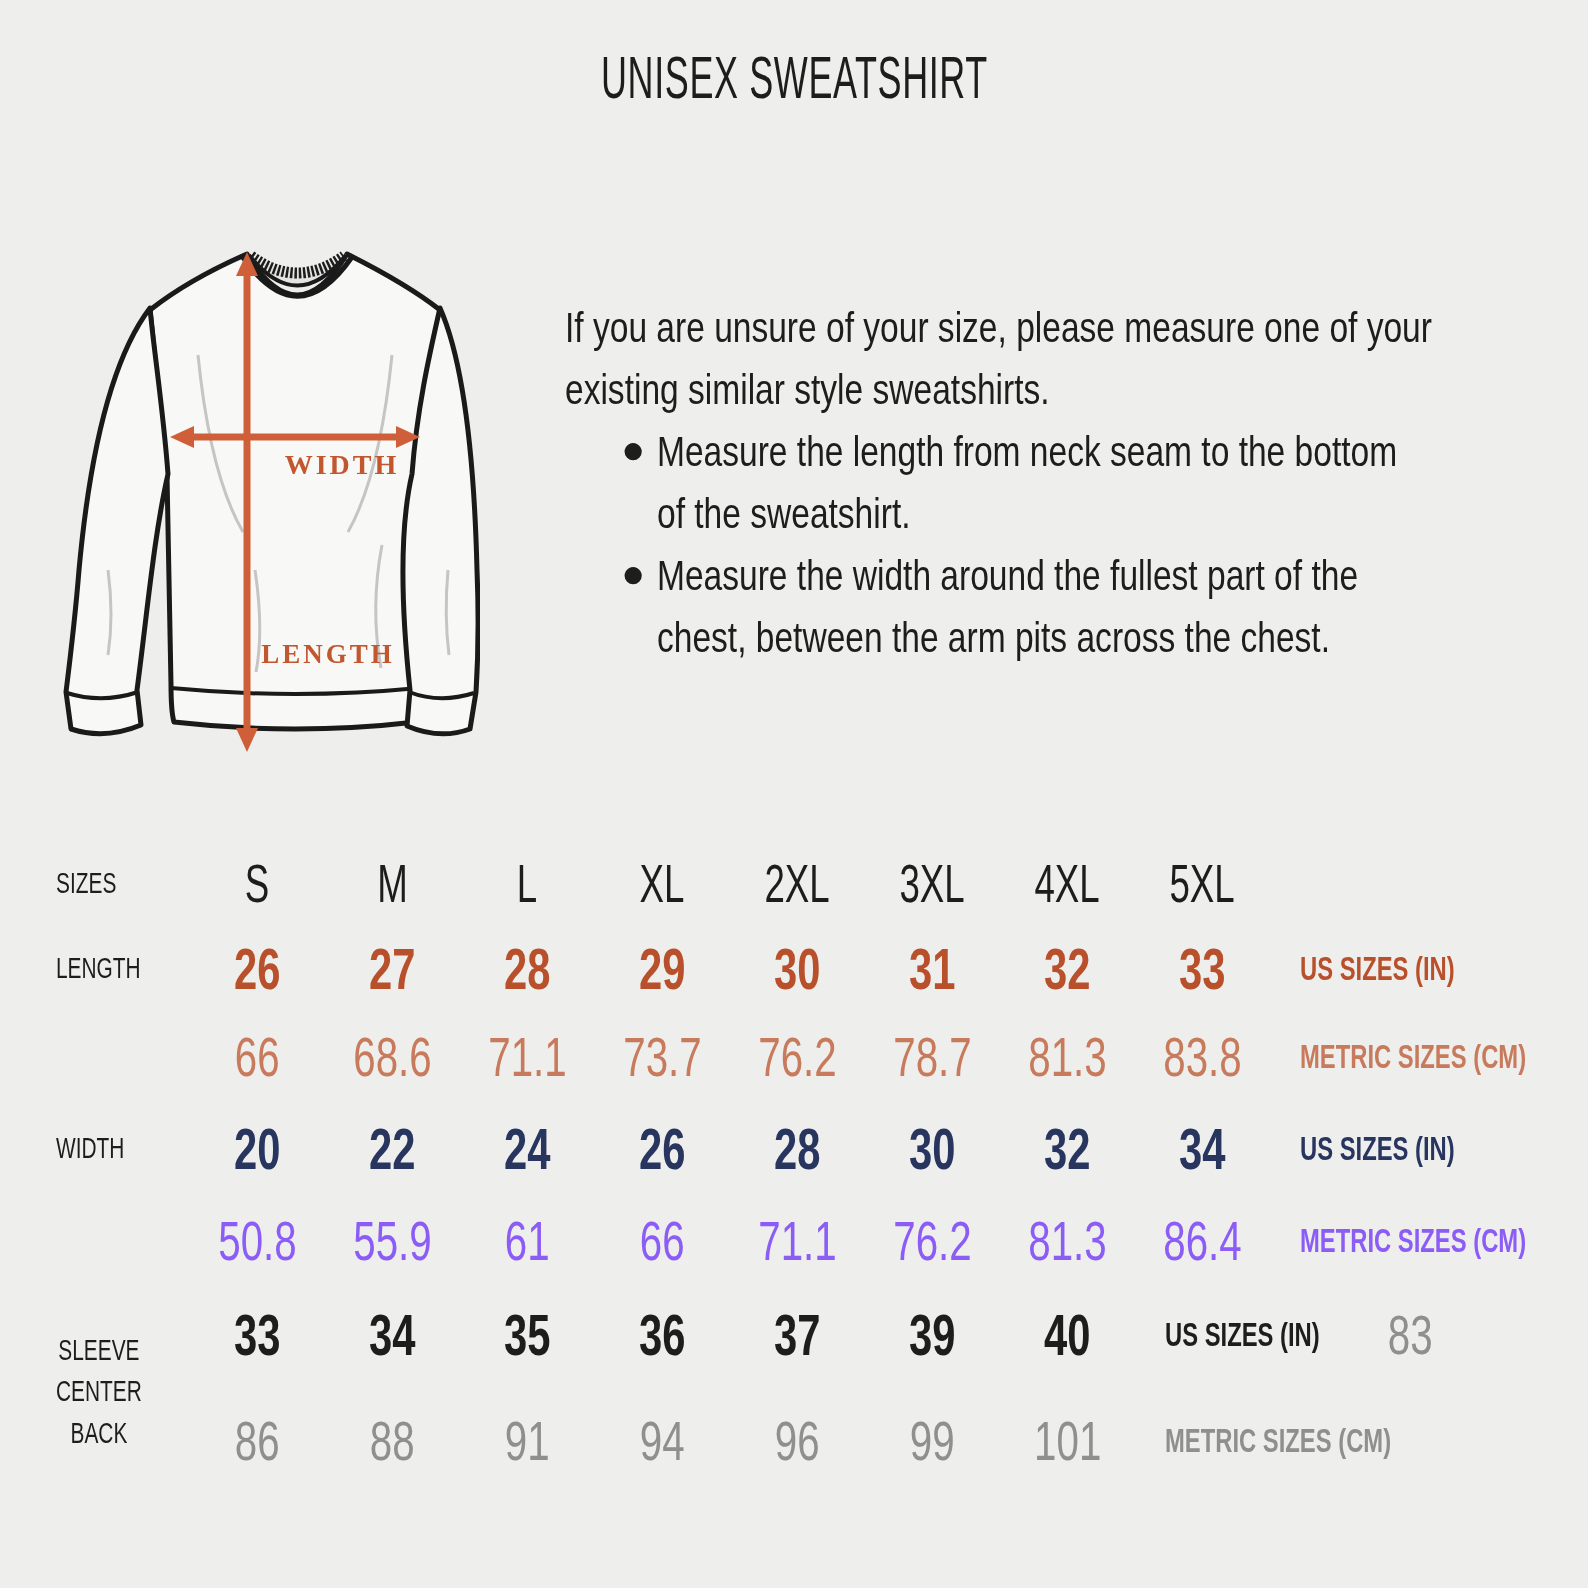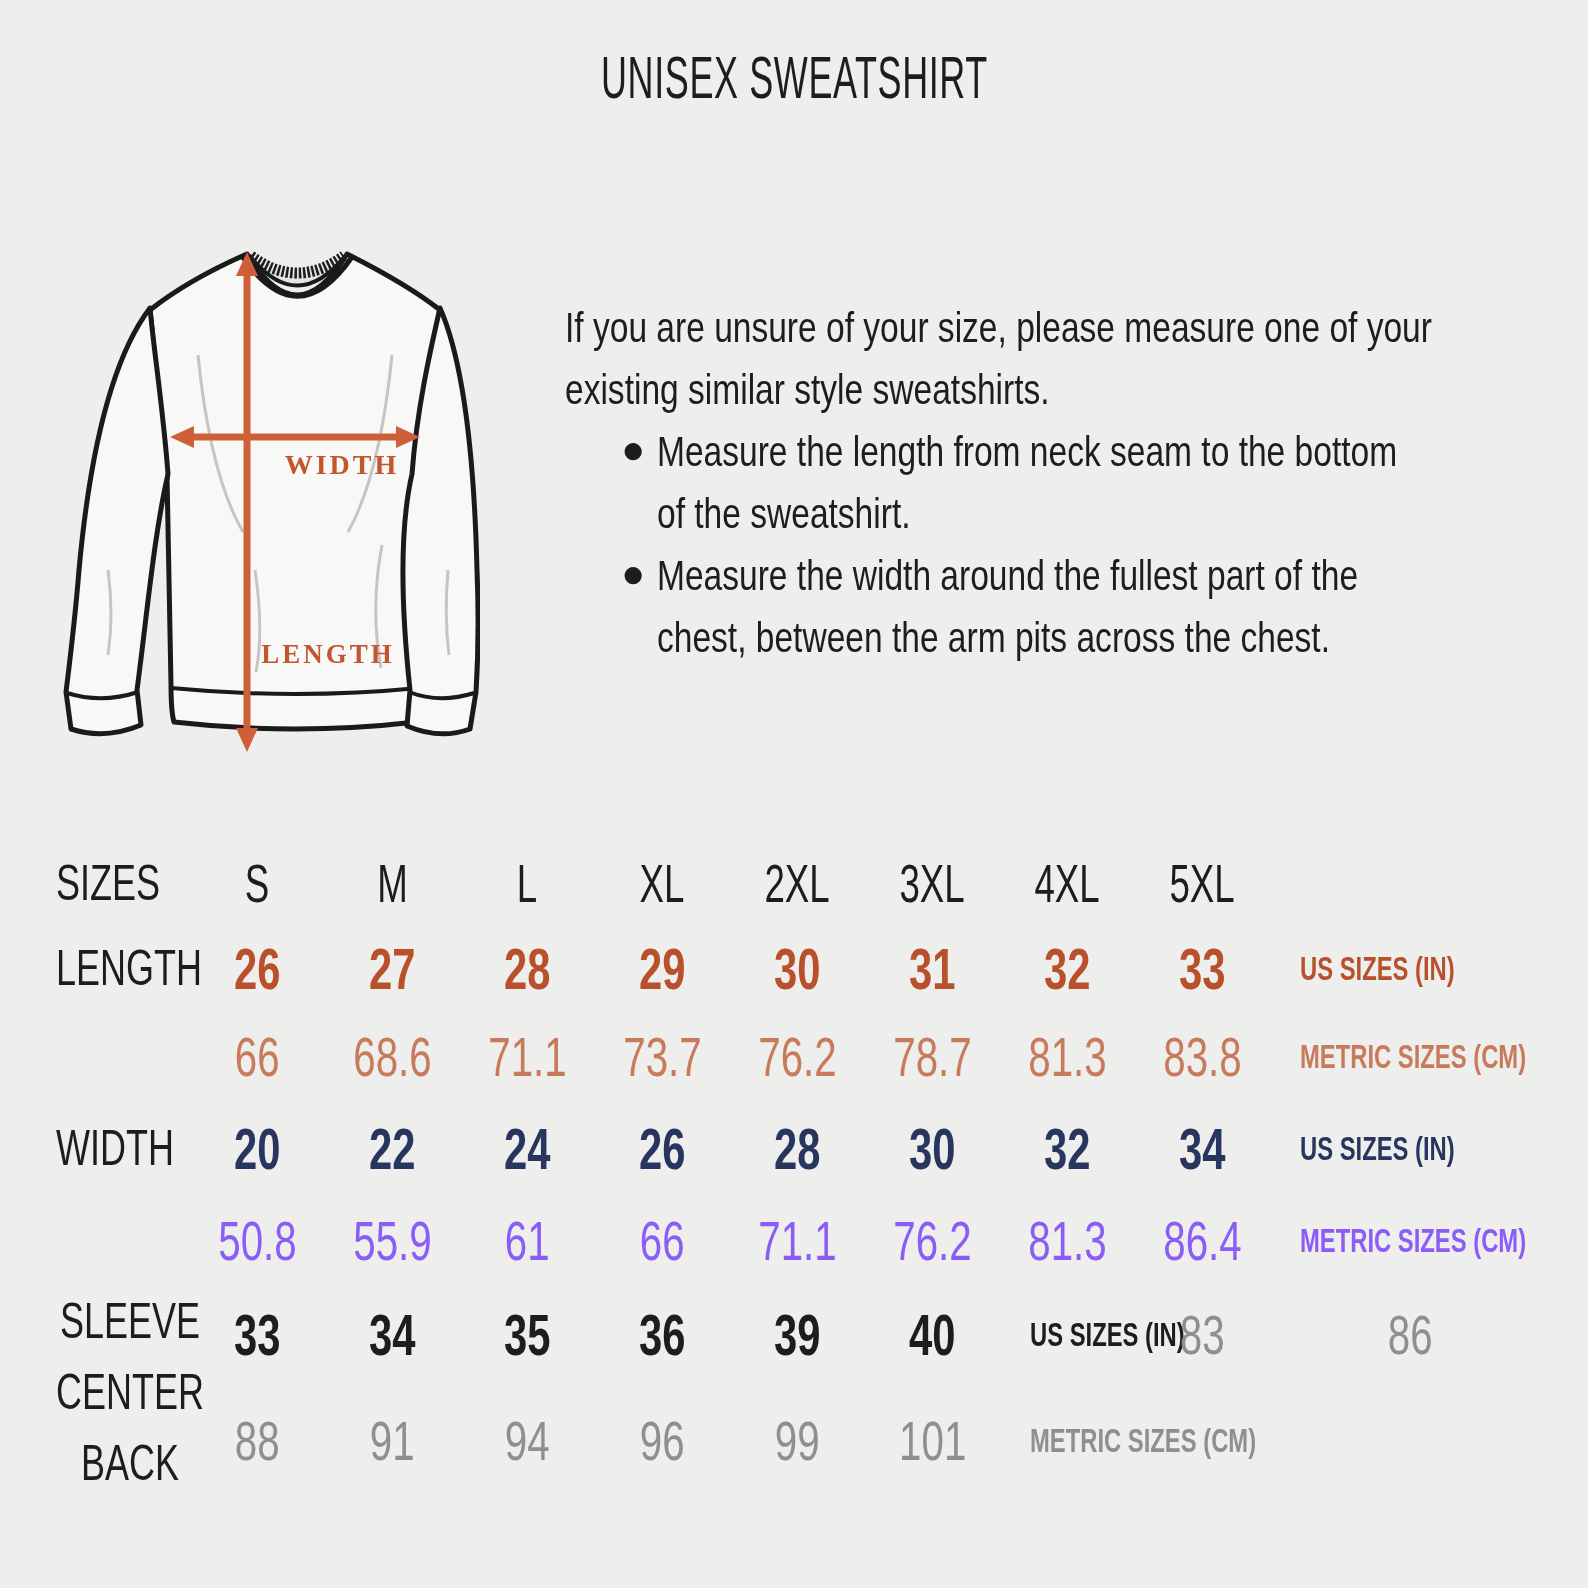--- a/index.html
+++ b/index.html
@@ -25,21 +25,21 @@
 
   .instructions{position:absolute;left:565px;top:296px;width:1010px;font-size:43px;line-height:62px;}
   .intro{margin:0;}
   .bullet{position:relative;padding-left:92px;}
   .bullet .dot{position:absolute;left:56px;top:-2px;font-size:40px;}
 
   .t{position:absolute;left:40px;top:840px;display:grid;
      grid-template-columns:150px repeat(8,135px) 280px;
      grid-template-rows:86px 84px 92px 92px 92px 96px 116px;}
   .c{display:flex;align-items:center;justify-content:center;}
-  .lbl{justify-content:flex-start;padding-left:16px;font-size:50px;color:#1d1d1d;}
+  .lbl{justify-content:flex-start;padding-left:16px;font-size:29px;color:#1d1d1d;}
   .lbl .pre{white-space:pre-line;text-align:center;line-height:1.42;}
   .span2{grid-row:span 2;align-items:center;}
   .unit{justify-content:flex-start;padding-left:30px;font-size:34px;font-weight:bold;}
   .unit .cxl{transform:scaleX(.70);}
   .sz{font-size:54px;color:#1d1d1d;}
   .sz .cx{transform:scaleX(.68);}
   .num{font-size:58px;font-weight:bold;}
   .numl{font-size:56px;font-weight:normal;}
   .or{color:#b8502b;} .orl{color:#c87b5c;}
   .nv{color:#28355f;text-align:right;} .bl{color:#8b5cf6;}
@@ -279,20 +279,23 @@
     <div class="c num bk">
         <span class="cx">34</span>
       </div>
     <div class="c num bk">
         <span class="cx">35</span>
       </div>
     <div class="c num bk">
         <span class="cx">36</span>
       </div>
     <div class="c num bk">
+        <span class="cx">37</span>
+      </div>
+    <div class="c num bk">
         <span class="cx">39</span>
       </div>
     <div class="c num bk">
         <span class="cx">40</span>
       </div>
     <div class="c unit bk">
         <span class="cxl">US SIZES (IN)</span>
       </div>
 
     <div class="c numl gy">

